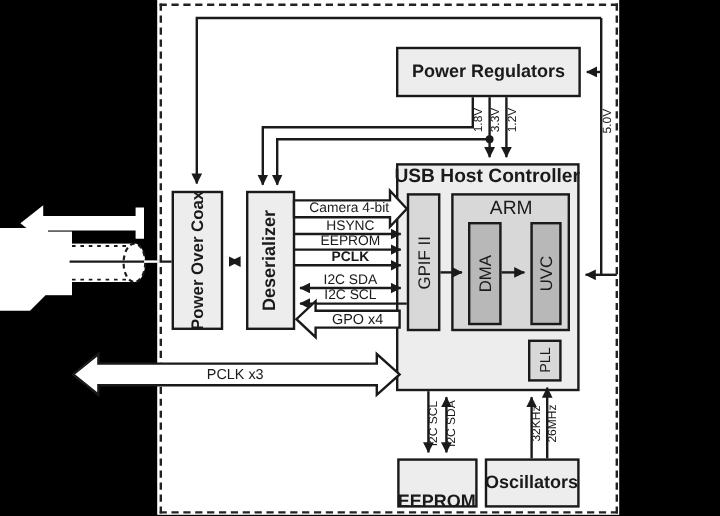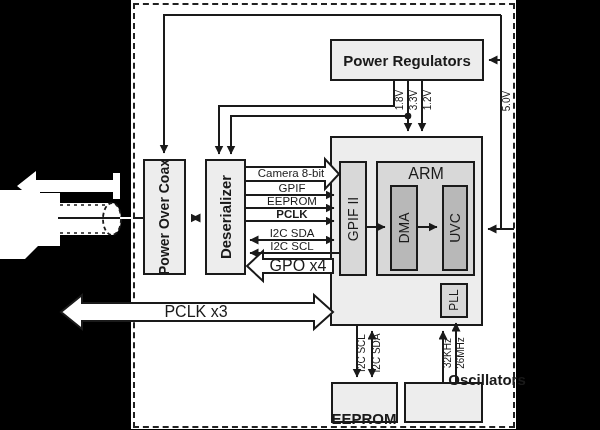--- a/index.html
+++ b/index.html
@@ -14,21 +14,21 @@
   .boundary{position:absolute;left:133px;top:3px;width:378px;height:421px;border:2px dashed #222;z-index:2;background:transparent;}
   .box{position:absolute;box-sizing:border-box;background:var(--box_fill,#ededed);border:2px solid var(--line,#1a1a1a);z-index:3;}
   .box.inner{background:var(--inner_fill,#d8d8d8);}
   .box.core{background:var(--core_fill,#b8b8b8);}
   svg.wires{position:absolute;left:0;top:0;width:600px;height:430px;z-index:5;}
   .labels{position:absolute;left:0;top:0;width:484px;height:430px;z-index:8;pointer-events:none;}
   .hlabel,.vlabel{position:absolute;white-space:nowrap;transform:translate(-50%,-50%);line-height:1;}
   .vlabel{transform:translate(-50%,-50%) rotate(-90deg);}
   .b{font-weight:bold;}
   .f16{font-size:16px;} .f15{font-size:15px;} .f14{font-size:14px;}
-  .f13{font-size:16px;} .f12{font-size:12px;} .f11{font-size:11.5px;} .f10{font-size:10px;}
+  .f13{font-size:12px;} .f12{font-size:12px;} .f11{font-size:11.5px;} .f10{font-size:10px;}
   .wire{stroke:var(--line,#1a1a1a);stroke-width:2;fill:none;}
   .wire.thin{stroke-width:1.8;}
   .blockarrow{fill:#fff;stroke:var(--line,#1a1a1a);stroke-width:2;stroke-linejoin:miter;}
   .whiteshape{fill:#fff;stroke:none;}
   .dashedge{stroke:var(--line,#1a1a1a);stroke-width:1.6;fill:none;stroke-dasharray:3 4;}
   .ferrule{fill:#fff;stroke:var(--line,#1a1a1a);stroke-width:1.8;stroke-dasharray:4 3;}
   .whiteline{stroke:#fff;stroke-width:2;fill:none;}
   .dot{fill:var(--line,#1a1a1a);}
 </style>
 </head>
@@ -97,33 +97,34 @@
     <path class="wire" d="M 443,382 V 331" marker-end="url(#ah)"></path>
     <path class="wire" d="M 456,382 V 323" marker-end="url(#ah)"></path>
 
     <polygon class="blockarrow" points="245,167 325,167 325,159 339,174 325,189 325,181 245,181"></polygon>
     <polygon class="blockarrow" points="333,259 263,259 263,251 247,266 263,281 263,273 333,273"></polygon>
     <polygon class="blockarrow" points="61,312 82,295 82,303 314,303 314,295 333,312 314,329 314,321 82,321 82,329"></polygon>
   </svg>
 
   <div class="labels">
     <div class="hlabel b f15" style="left:407px;top:60px;">Power Regulators</div>
+    <div class="hlabel b f16" style="left:406px;top:148px;">USB Host Controller</div>
     <div class="hlabel f16" style="left:426px;top:174px;">ARM</div>
     <div class="hlabel b f15" style="left:364px;top:402px;margin-top:16px;">EEPROM</div>
-    <div class="hlabel b f15" style="left:443px;top:379px;margin-left:44px;">Oscillators</div>
+    <div class="hlabel b f15" style="left:443px;top:402px;">Oscillators</div>
 
     <div class="vlabel b f14" style="left:164px;top:217px;">Power Over Coax</div>
     <div class="vlabel b f15" style="left:225px;top:217px;">Deserializer</div>
     <div class="vlabel f14" style="left:353px;top:219px;">GPIF II</div>
     <div class="vlabel f14" style="left:404px;top:228px;">DMA</div>
     <div class="vlabel f14" style="left:455px;top:228px;">UVC</div>
     <div class="vlabel f12" style="left:454px;top:300px;">PLL</div>
 
-    <div class="hlabel f11" style="left:291px;top:174px;">Camera 8-bit</div>
-    <div class="hlabel f11" style="left:292px;top:189px;">GPIF</div>
+    <div class="hlabel f11" style="left:291px;top:174px;">Camera 4-bit</div>
+    <div class="hlabel f11" style="left:292px;top:189px;">HSYNC</div>
     <div class="hlabel f11" style="left:292px;top:202px;">EEPROM</div>
     <div class="hlabel f11" style="left:292px;top:215px;font-weight:bold;">PCLK</div>
     <div class="hlabel f11" style="left:292px;top:234px;">I2C SDA</div>
     <div class="hlabel f11" style="left:292px;top:247px;">I2C SCL</div>
     <div class="hlabel f13" style="left:298px;top:266px;">GPO x4</div>
     <div class="hlabel f13" style="left:196px;top:312px;">PCLK x3</div>
 
     <div class="vlabel f10" style="left:400px;top:100px;">1.8V</div>
     <div class="vlabel f10" style="left:414px;top:100px;">3.3V</div>
     <div class="vlabel f10" style="left:428px;top:100px;">1.2V</div>

